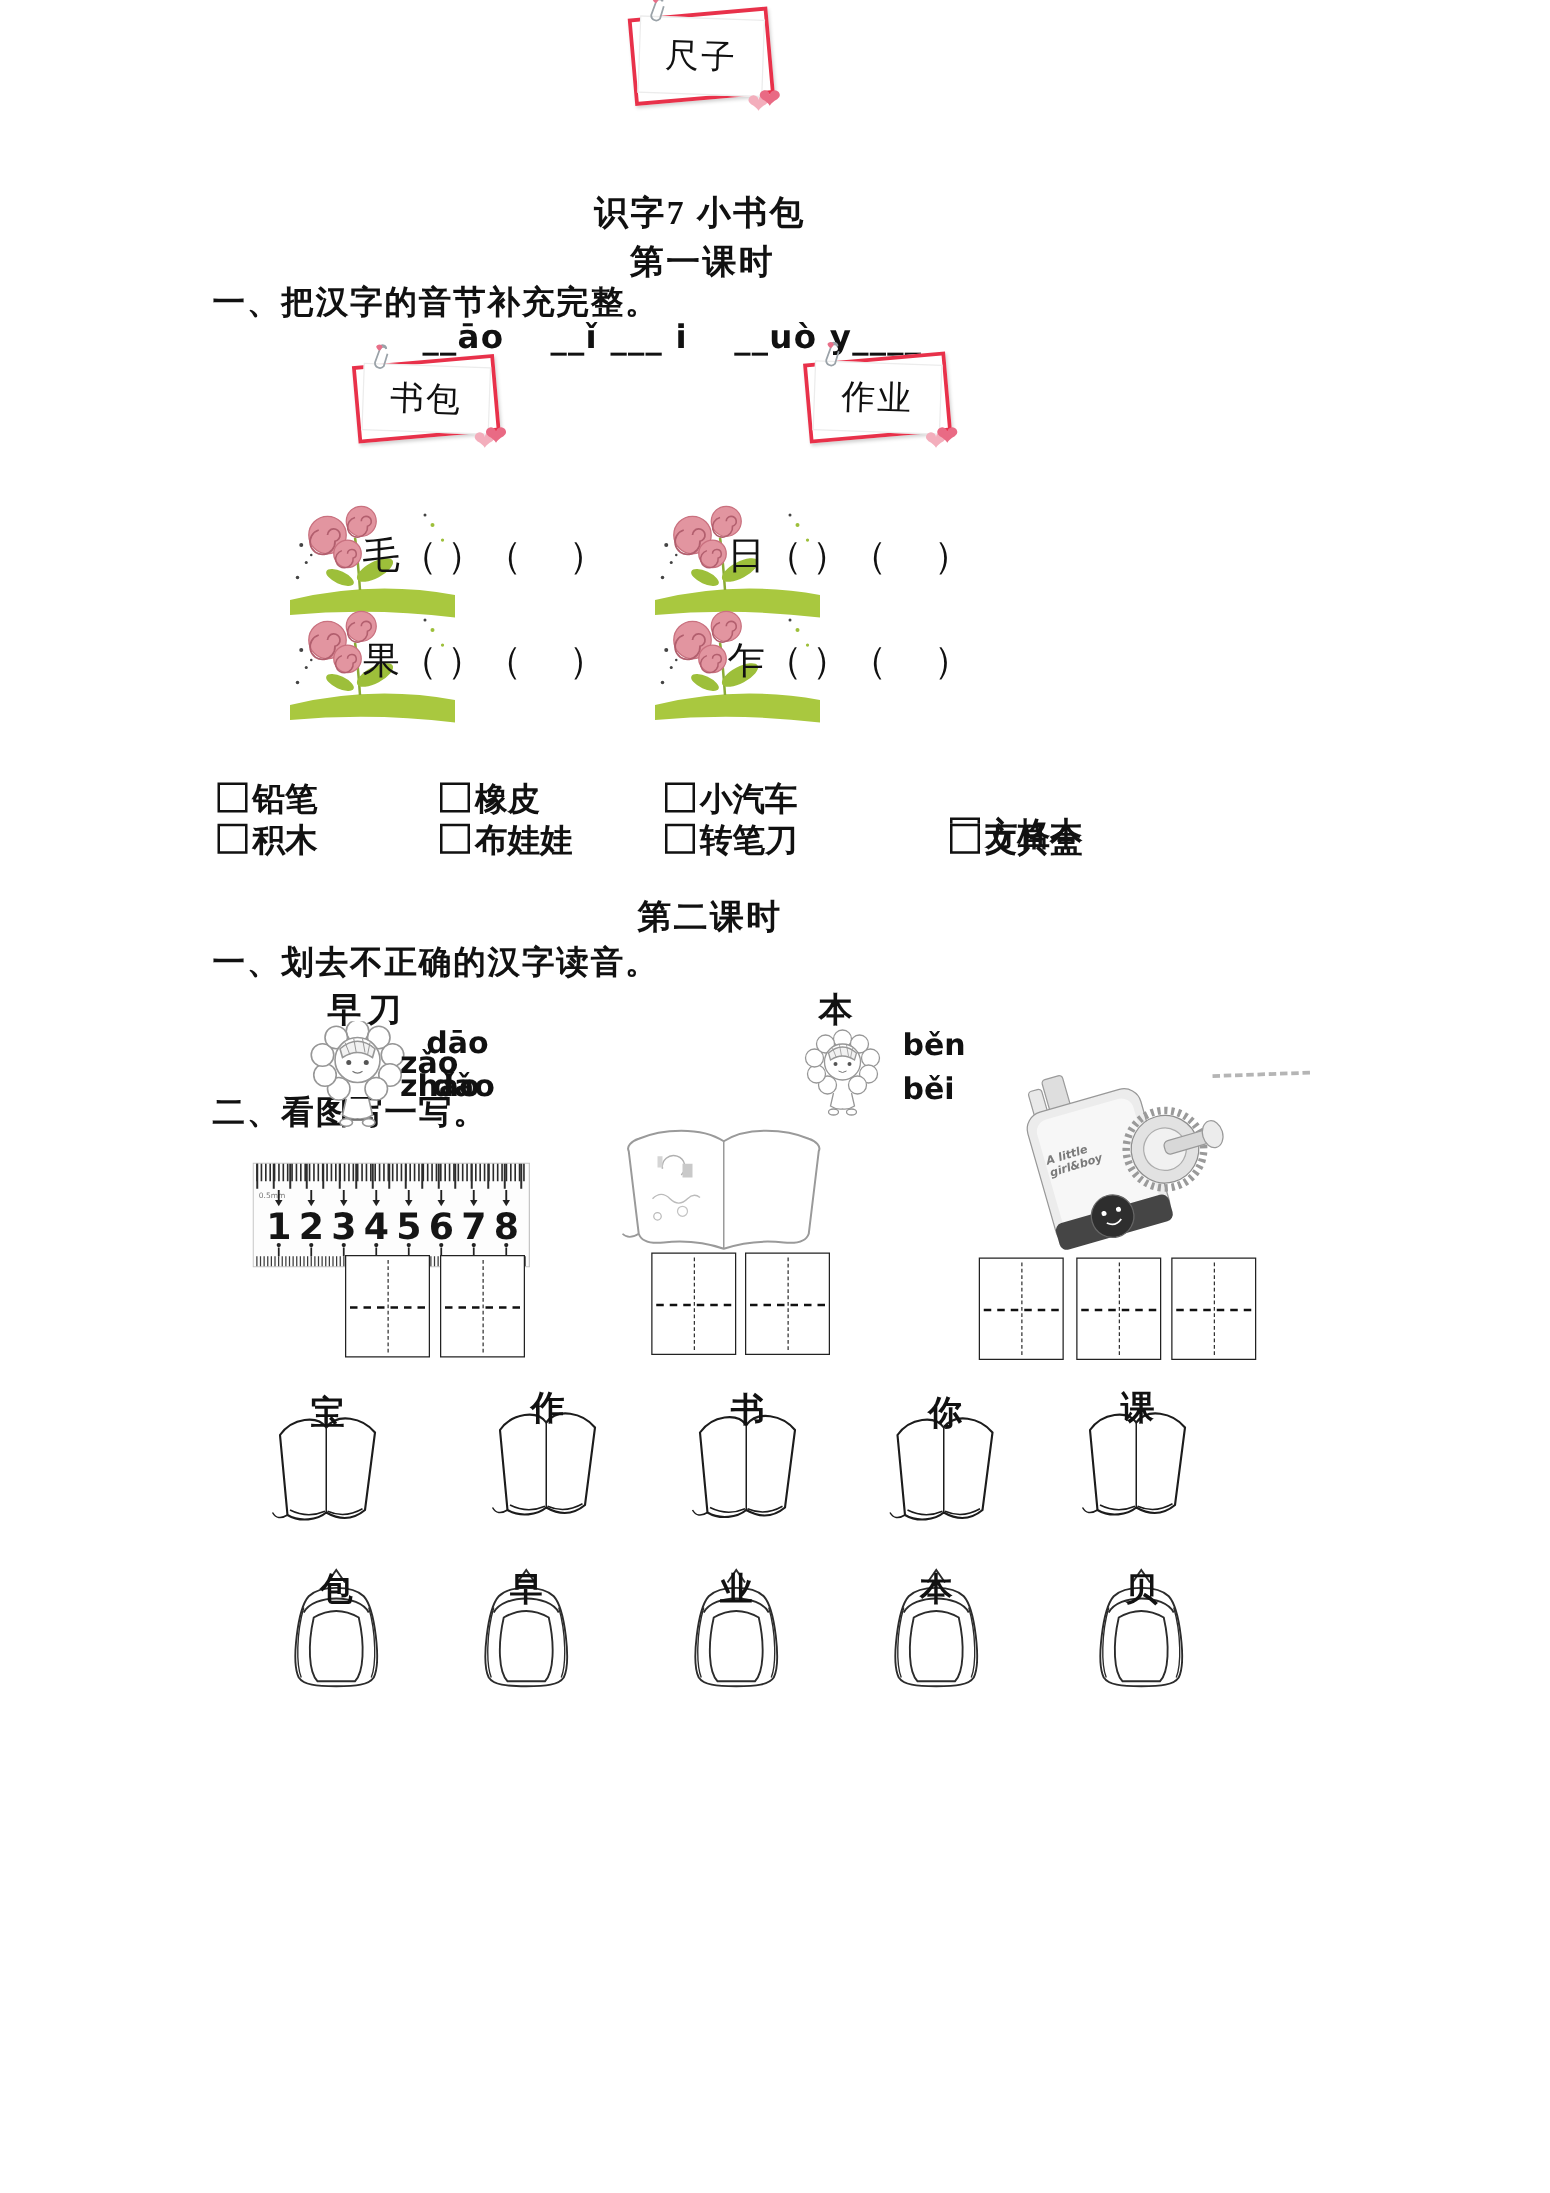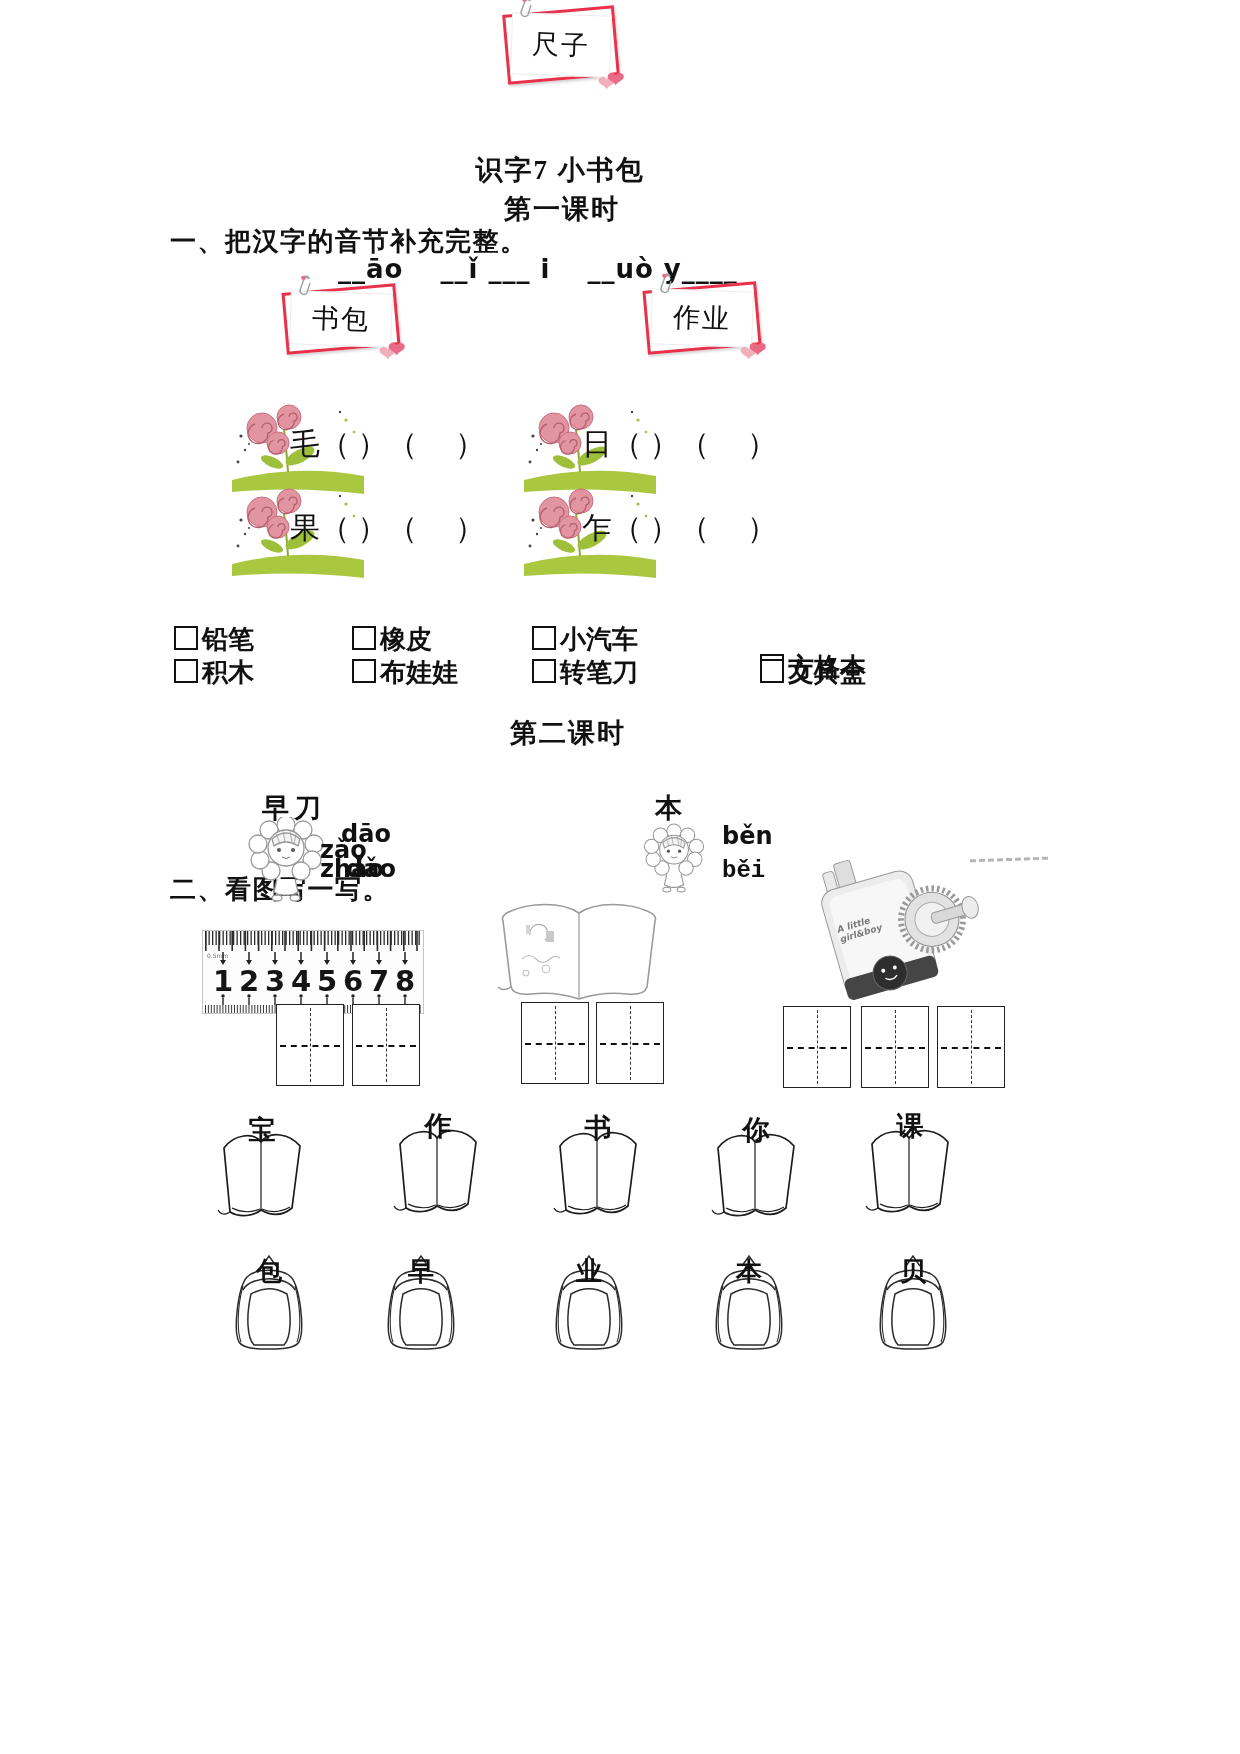--- a/index.html
+++ b/index.html
@@ -181,20 +181,21 @@
   <div class="abs cb-item" style="left:352px;top:622px;"><span class="cbx"></span><span>橡皮</span></div>
   <div class="abs cb-item" style="left:532px;top:622px;"><span class="cbx"></span><span>小汽车</span></div>
   <div class="abs cb-item" style="left:760px;top:650px;"><span class="cbx"></span><span>方格本</span></div>
 
   <div class="abs cb-item" style="left:174px;top:655px;"><span class="cbx"></span><span>积木</span></div>
   <div class="abs cb-item" style="left:352px;top:655px;"><span class="cbx"></span><span>布娃娃</span></div>
   <div class="abs cb-item" style="left:532px;top:655px;"><span class="cbx"></span><span>转笔刀</span></div>
   <div class="abs cb-item" style="left:760px;top:655px;"><span class="cbx"></span><span>文具盒</span></div>
 
   <div class="abs ctr hline" style="left:568px;top:715px;text-align:right;">第二课时</div>
+  <div class="abs cn" style="left:170px;top:752px;">一、划去不正确的汉字读音。</div>
 
   <div class="abs" style="left:262px;top:790px;font-size:27px;font-weight:600;letter-spacing:5px;">早刀</div>
 
   <div class="abs cn" style="left:170px;top:872px;">二、看图写一写。</div>
 
   <svg class="abs" style="left:246px;top:817px;" width="80" height="88" viewBox="0 0 80 88">
     <g stroke="#979797" stroke-width="1.3" fill="#fff">
       <circle cx="40" cy="8" r="9"></circle>
         <circle cx="57" cy="13" r="9"></circle>
         <circle cx="68" cy="27" r="9"></circle>
@@ -242,21 +243,21 @@
       <path d="M30,17 L34,27 M37,14 L39,25 M44,14 L46,25 M50,17 L48,27" fill="none" stroke-width="0.8"></path>
       <path d="M31,62 L28,75 Q34,79 40,78 Q46,79 52,75 L49,62" fill="#fff"></path>
       <ellipse cx="31" cy="81" rx="5" ry="3"></ellipse>
         <ellipse cx="49" cy="81" rx="5" ry="3"></ellipse>
     </g>
     <circle cx="33" cy="33" r="2" fill="#555"></circle>
       <circle cx="47" cy="33" r="2" fill="#555"></circle>
     <path d="M36,40 Q40,43 44,40" stroke="#777" fill="none"></path>
   </svg>
   <div class="abs pinyin" style="left:722px;top:822px;font-size:24px;">běn</div>
-  <div class="abs pinyin" style="left:722px;top:857px;font-size:24px;font-family:Liberation Mono, monospace;">běi</div>
+  <div class="abs pinyin" style="left:722px;top:857px;font-size:24px;">běi</div>
 
   <svg class="abs" style="left:202px;top:930px;" width="222" height="84" viewBox="0 0 222 84">
     <rect x="0.5" y="0.5" width="221" height="83" fill="#fdfdfd" stroke="#c6c6c6"></rect>
     <line x1="3" y1="8" x2="219" y2="8" stroke="#2c2c2c" stroke-width="14" stroke-dasharray="1.3,2.2"></line>
     <line x1="3" y1="11" x2="219" y2="11" stroke="#2c2c2c" stroke-width="20" stroke-dasharray="1.6,11.6"></line>
     <text x="5" y="28" font-size="6" fill="#777" font-family="DejaVu Sans, sans-serif">0.5mm</text>
     <g stroke="#222" stroke-width="1.5">
       <line x1="21" y1="22" x2="21" y2="31"></line>
         <line x1="47" y1="22" x2="47" y2="31"></line>
       <line x1="73" y1="22" x2="73" y2="31"></line>

